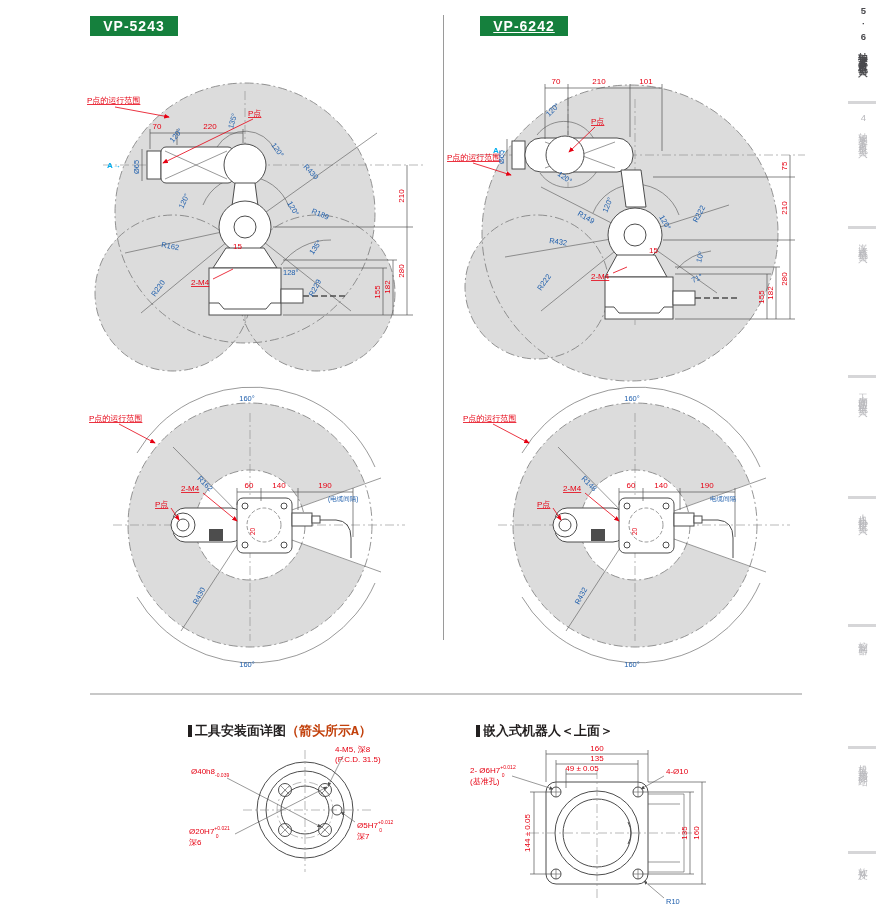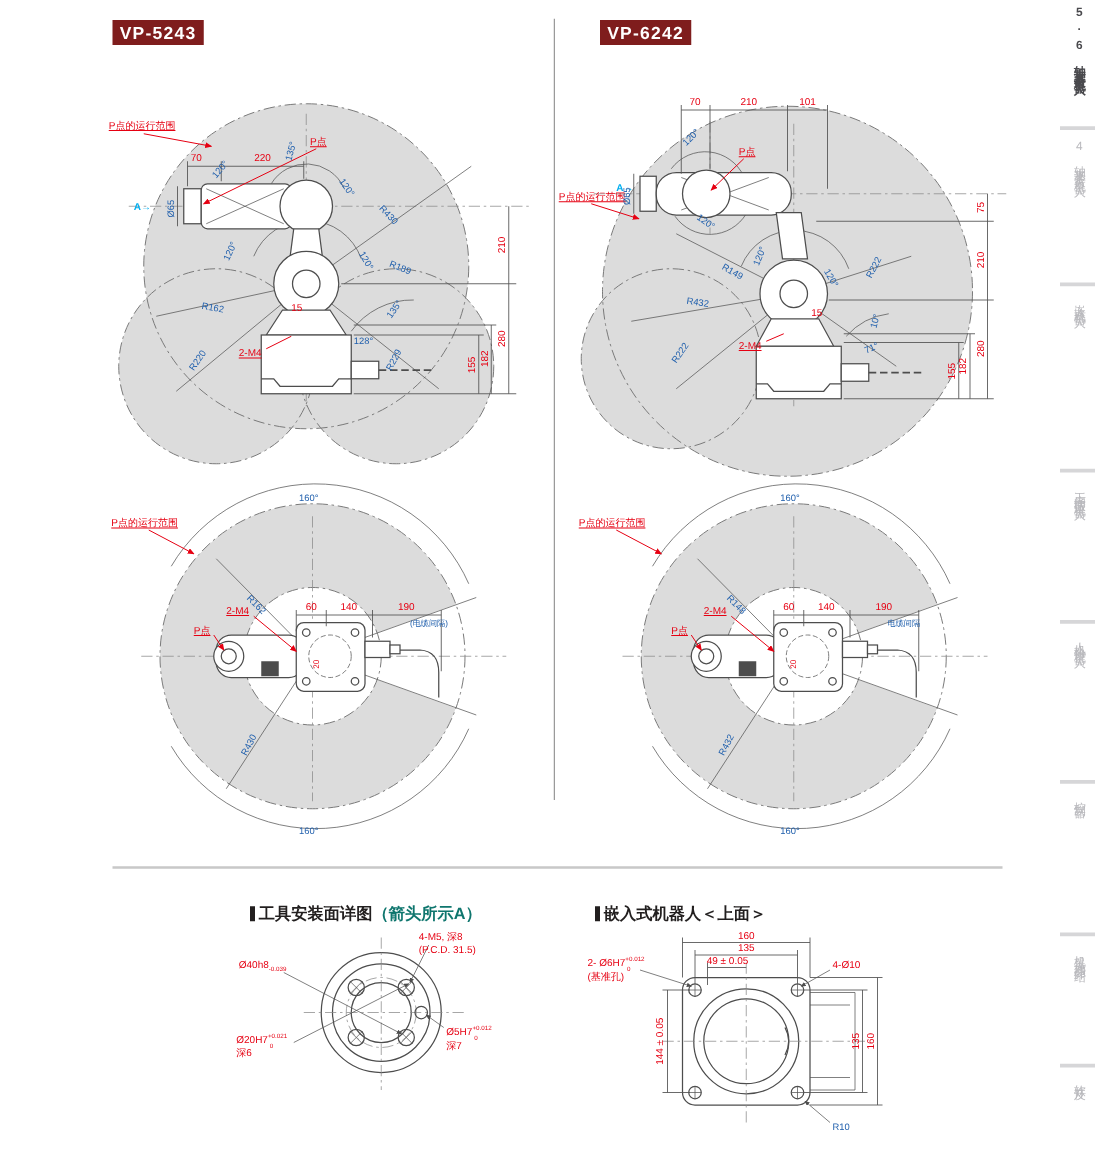--- a/index.html
+++ b/index.html
@@ -1,25 +1,25 @@
 <!DOCTYPE html>
 <html><head>
 <meta charset="utf-8">
 <style>
   html,body{margin:0;padding:0;background:#fff;}
   body{font-family:"Liberation Sans","DejaVu Sans",sans-serif;}
   #page{position:relative;width:885px;height:919px;background:#fff;overflow:hidden;}
   .abs{position:absolute;}
-  .badge{background:#7f1d1d;color:#fff;font-size:14px;font-weight:bold;letter-spacing:1px;
-         width:73px;height:20px;display:flex;align-items:center;justify-content:center;}
+  .badge{background:#15803d;color:#fff;font-size:14px;font-weight:bold;letter-spacing:1px;
+         width:88px;height:20px;display:flex;align-items:center;justify-content:center;}
   .vdiv{width:1px;background:#9a9a9a;}
   .hdiv{height:2px;background:#c8c8c8;}
   .sec-head{font-size:13px;font-weight:bold;color:#221f1f;display:flex;align-items:center;white-space:nowrap;}
   .sec-bar{display:inline-block;width:4px;height:12px;background:#221f1f;margin-right:3px;}
-  .sec-cyan{color:#0f766e;font-weight:bold;}
+  .sec-cyan{color:#c2410c;font-weight:bold;font-family:Liberation Mono, monospace;}
   .sb-item{writing-mode:vertical-rl;text-orientation:upright;font-size:9.5px;letter-spacing:2px;
            color:#b9b9bd;left:856px;white-space:nowrap;}
   .sb-item.active{color:#4a4a4e;font-weight:bold;}
   .sb-sep{left:848px;width:28px;height:3px;background:#d6d6d8;}
   svg{overflow:visible;}
   svg text{font-family:"Liberation Sans","DejaVu Sans",sans-serif;}
   .tR{fill:#e60012;font-size:8px;}
   .tB{fill:#2160ad;font-size:7.5px;}
   .tC{fill:#00aeef;font-size:8px;font-weight:bold;}
   .u{text-decoration:underline;}
@@ -35,21 +35,21 @@
   .redln{stroke:#e60012;stroke-width:0.8;fill:none;}
   .dark{fill:#4d4d4d;}
   .cable{stroke:#4d4d4d;stroke-width:1.4;fill:none;stroke-dasharray:6 3;}
 </style>
 </head>
 <body>
 
 <div id="page">
 
   <div class="abs badge" style="left:90px;top:16px;">VP-5243</div>
-  <div class="abs badge" style="left:480px;top:16px;">VP-6242</div>
+  <div class="abs badge" style="left:480px;top:16px;text-decoration:underline;">VP-6242</div>
 
   <div class="abs vdiv" style="left:443px;top:15px;height:625px;"></div>
   <div class="abs hdiv" style="left:90px;top:693px;width:712px;"></div>
 
   <svg class="abs" style="left:85px;top:55px;" width="350" height="330" viewBox="0 0 350 330">
     <defs>
       <marker id="arA" markerWidth="7" markerHeight="6" refX="6" refY="3" orient="auto">
           <path d="M0,0L7,3L0,6z" fill="#e60012"></path>
         </marker>
     </defs>
@@ -350,21 +350,21 @@
     <text class="tR u" x="108" y="106">2-M4</text>
     <text class="tR u" x="82" y="122">P点</text>
     <text class="tR" x="176" y="103" text-anchor="middle">60</text>
     <text class="tR" x="206" y="103" text-anchor="middle">140</text>
     <text class="tR" x="252" y="103" text-anchor="middle">190</text>
     <text class="tB sm" x="255" y="116">电缆间隔</text>
     <text class="tR sm" x="182" y="150" transform="rotate(-90 182 150)">20</text>
     <text class="tB" x="124" y="220" transform="rotate(-62 124 220)">R432</text>
   </svg>
 
-  <div class="abs sec-head" style="left:188px;top:722px;margin-left:12px;">
+  <div class="abs sec-head" style="left:188px;top:722px;">
     <span class="sec-bar"></span>
     <span>工具安装面详图</span>
     <span class="sec-cyan">（箭头所示A）</span>
   </div>
   <div class="abs sec-head" style="left:476px;top:722px;">
     <span class="sec-bar"></span>
     <span>嵌入式机器人＜上面＞</span>
   </div>
 
   <svg class="abs" style="left:185px;top:742px;" width="270" height="165" viewBox="0 0 270 165">

